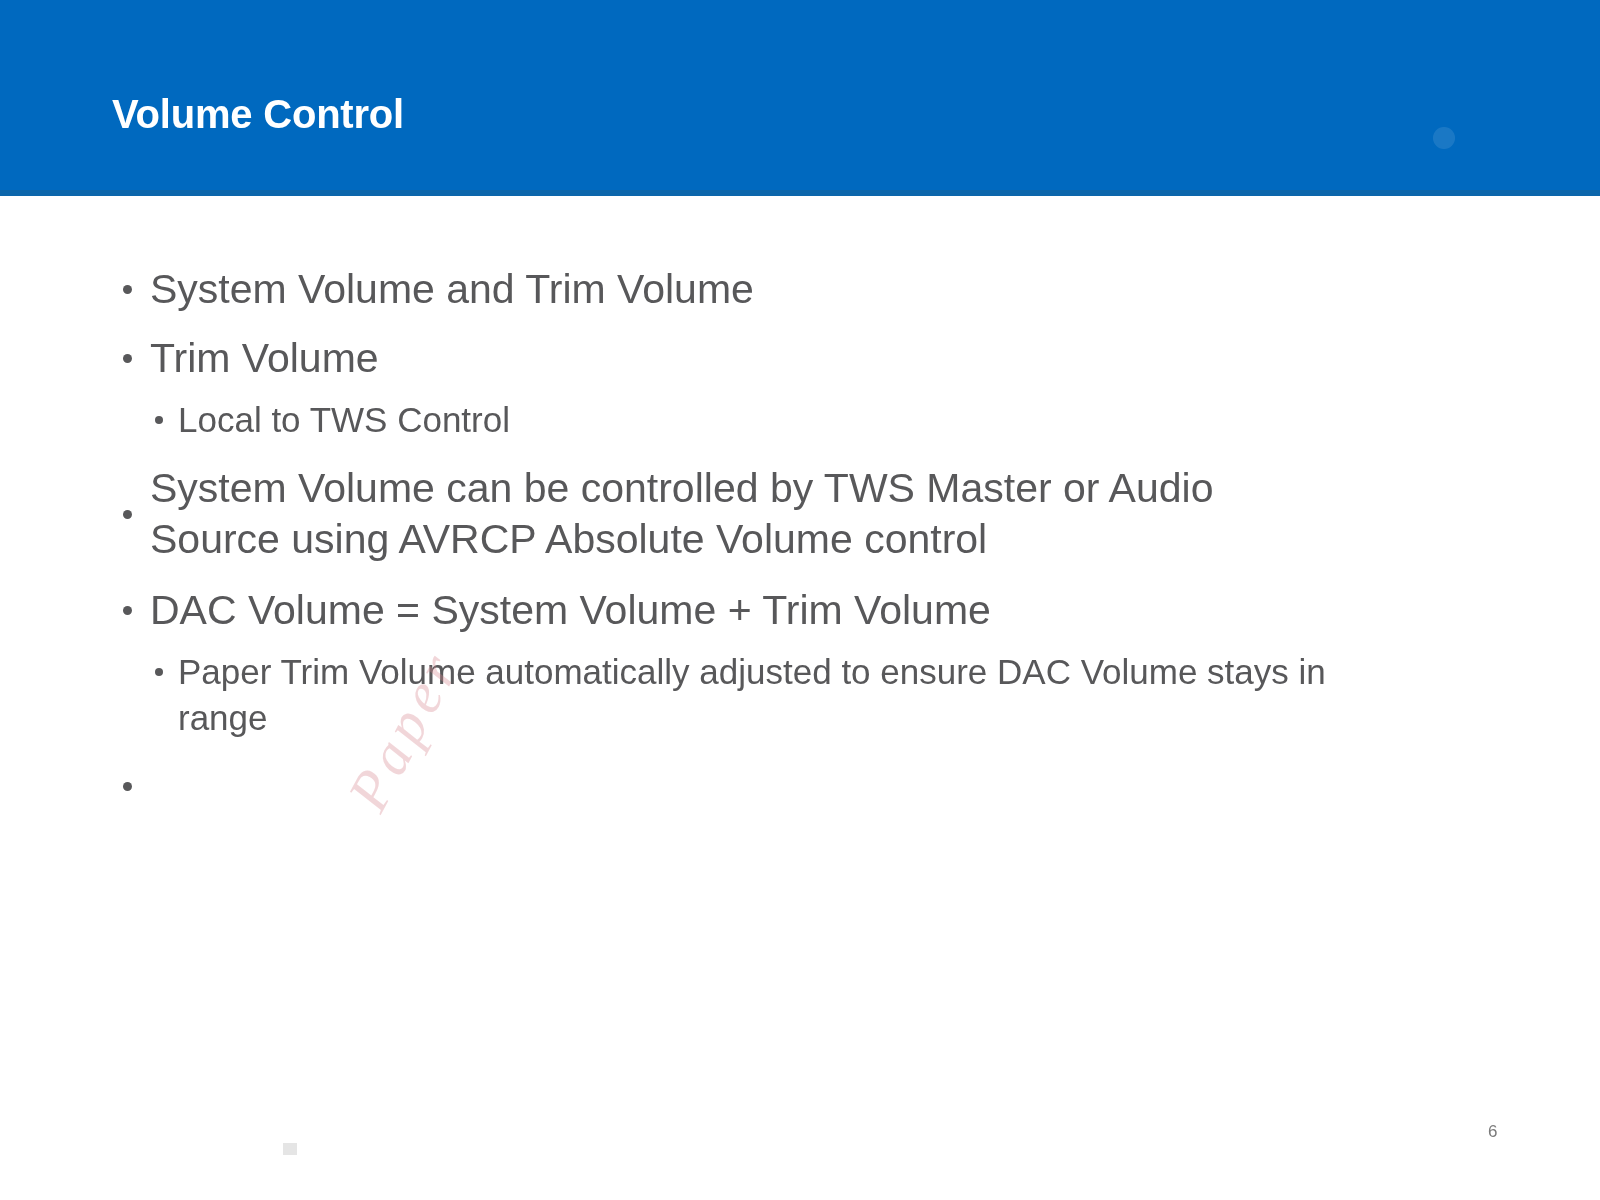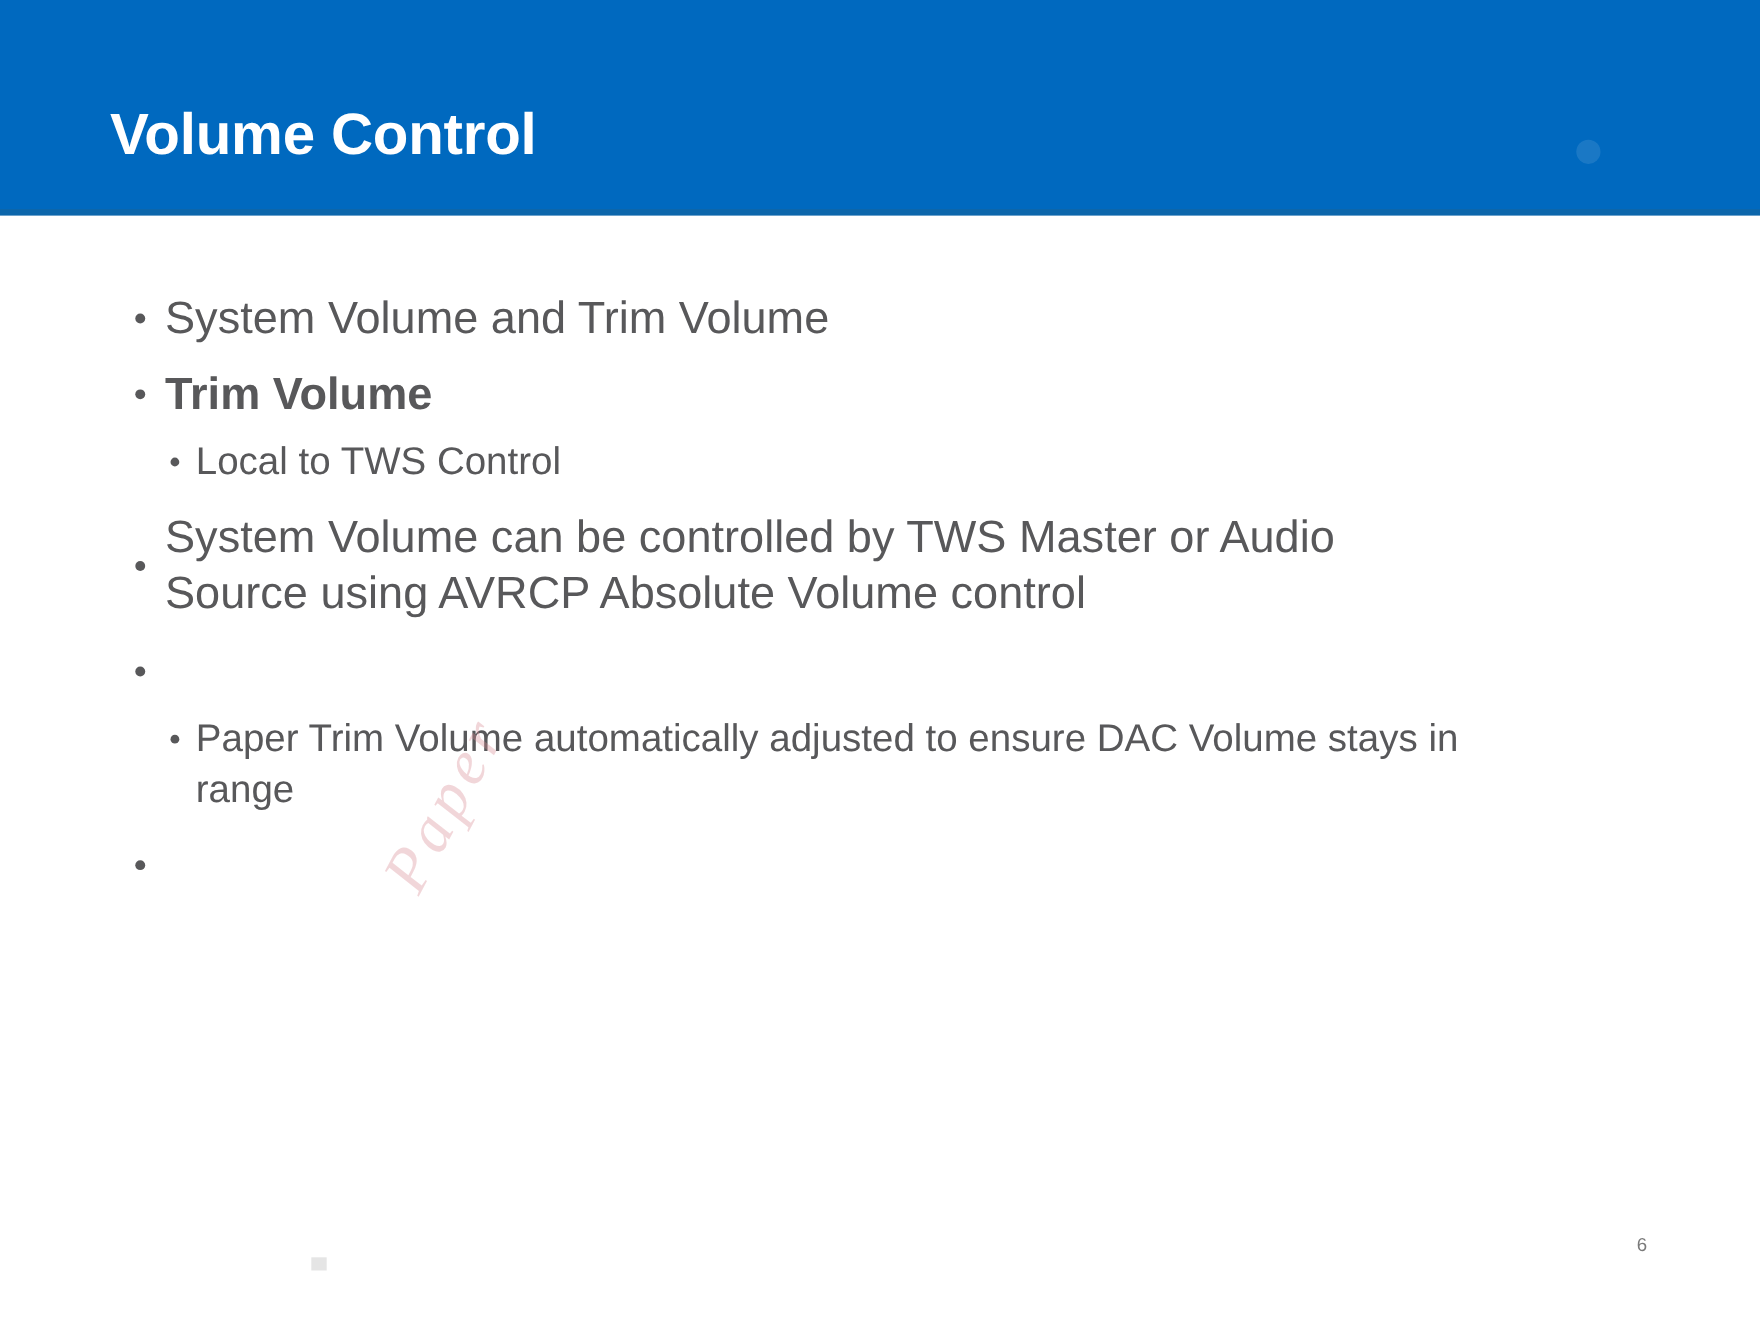--- a/index.html
+++ b/index.html
@@ -31,23 +31,23 @@
   #header-banner-edge {
     position: absolute;
     left: 0;
     top: 190px;
     width: 1600px;
     height: 6px;
     background: #0c66ab;
   }
   #slide-title {
     position: absolute;
-    left: 100px;
+    left: 112px;
     top: 92px;
-    font-size: 53px;
+    font-size: 40px;
     font-weight: bold;
     color: #ffffff;
     letter-spacing: -0.2px;
     white-space: nowrap;
   }
   
   #banner-logo-watermark {
     position: absolute;
     right: 108px;
     top: 98px;
@@ -115,21 +115,21 @@
   .bullet-text {
     flex: 1 1 auto;
   }
   .level-1 .bullet-text { max-width: 1180px; }
   .level-2 .bullet-text { max-width: 1160px; }
 
   
   .sp-a { margin-top: 57px; }
   .sp-b { margin-top: 20px; align-items: center; }
   .sp-c { margin-top: 13px; }
-  .sp-d { margin-top: 18px; font-weight: bold; }
+  .sp-d { margin-top: 18px; }
 
   
   #page-number {
     position: absolute;
     left: 1488px;
     top: 1122px;
     font-size: 17px;
     color: #7a7a7a;
   }
 
@@ -197,20 +197,21 @@
       <span class="bullet-text">Local to TWS Control</span>
     </div>
 
     <div class="bullet-row level-1 sp-b">
       <span class="bullet-dot"></span>
       <span class="bullet-text">System Volume can be controlled by TWS Master or Audio Source using AVRCP Absolute Volume control</span>
     </div>
 
     <div class="bullet-row level-1 sp-b">
       <span class="bullet-dot"></span>
+      <span class="bullet-text">DAC Volume = System Volume + Trim Volume</span>
     </div>
 
 
 
     <div class="bullet-row level-2 sp-c">
       <span class="bullet-dot"></span>
       <span class="bullet-text">Paper Trim Volume automatically adjusted to ensure DAC Volume stays in range</span>
     </div>
 
     <div class="bullet-row level-1 sp-b">

